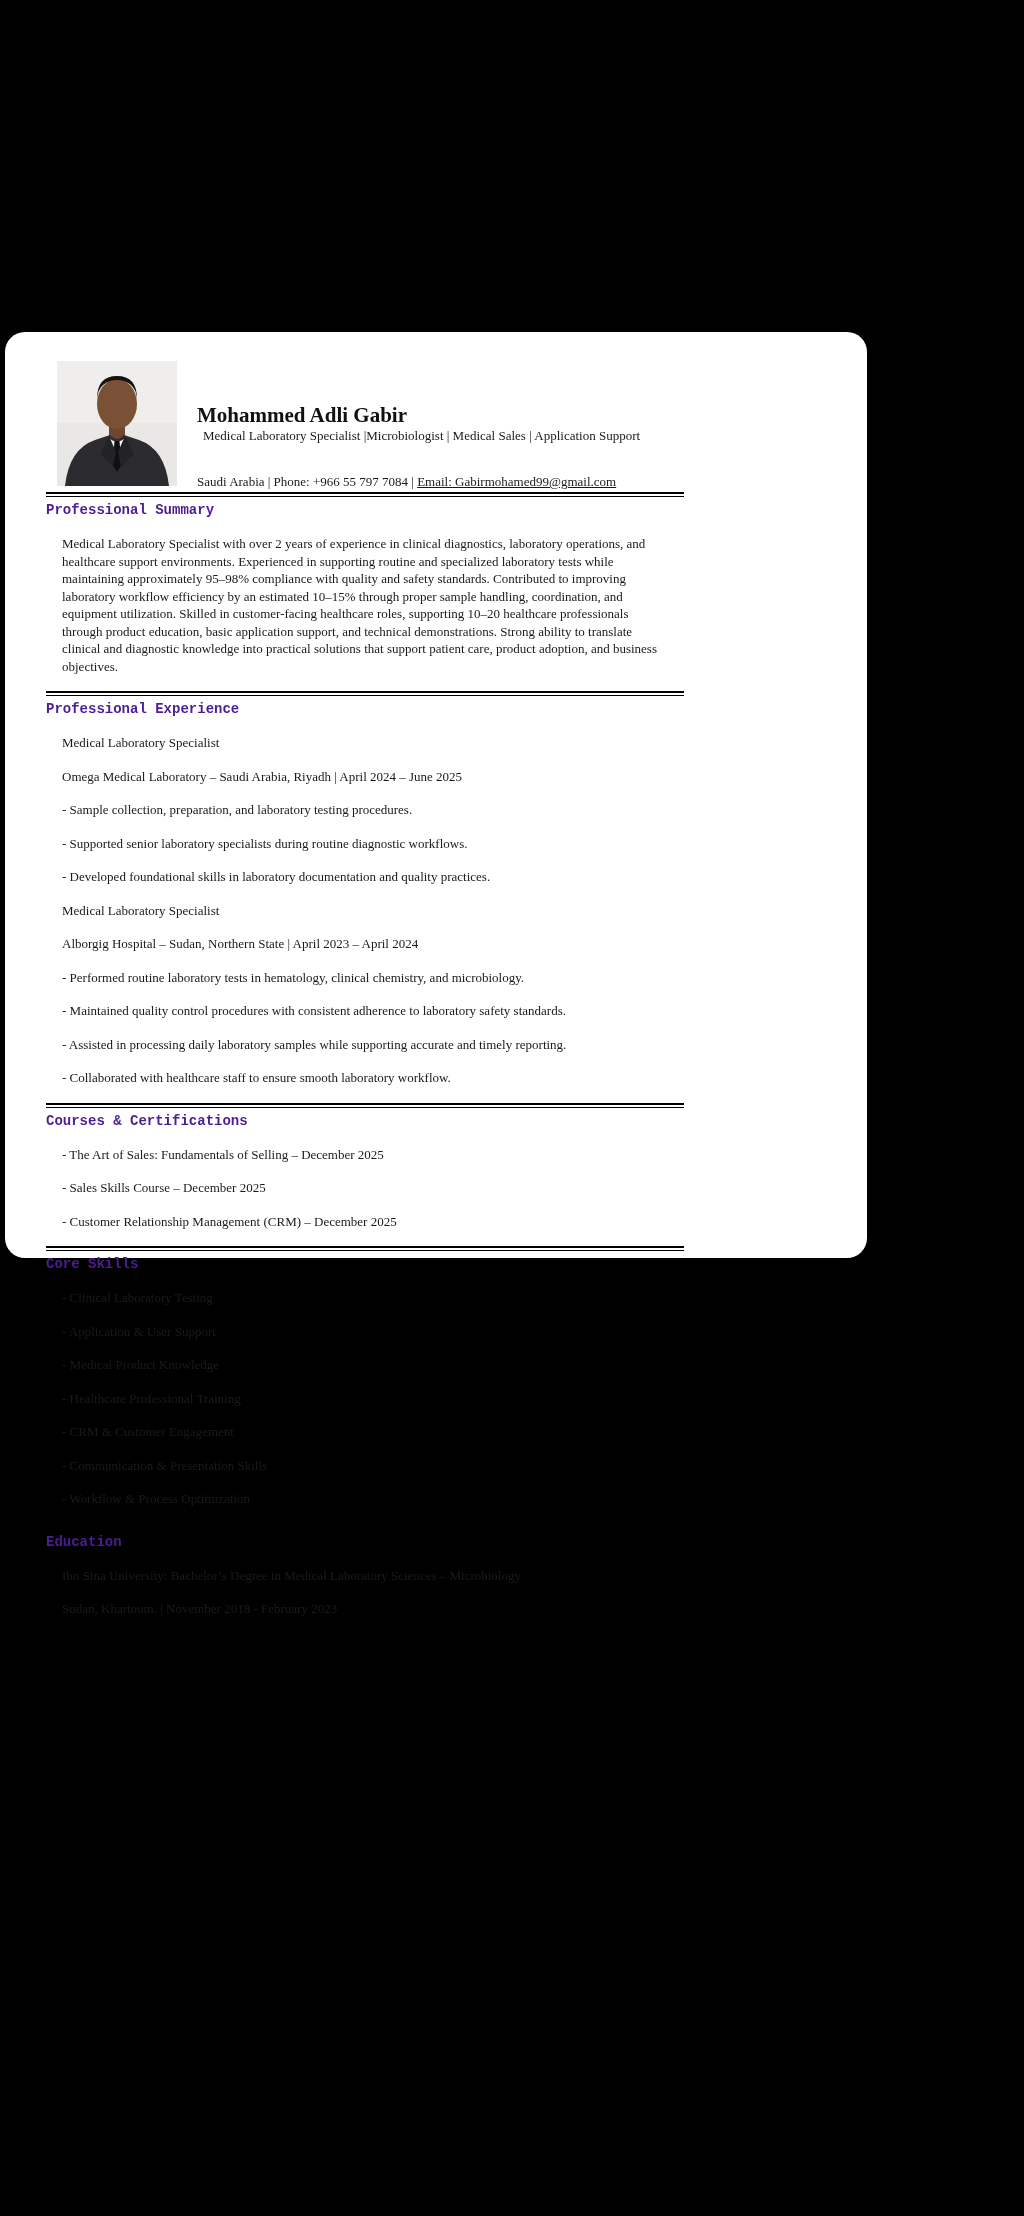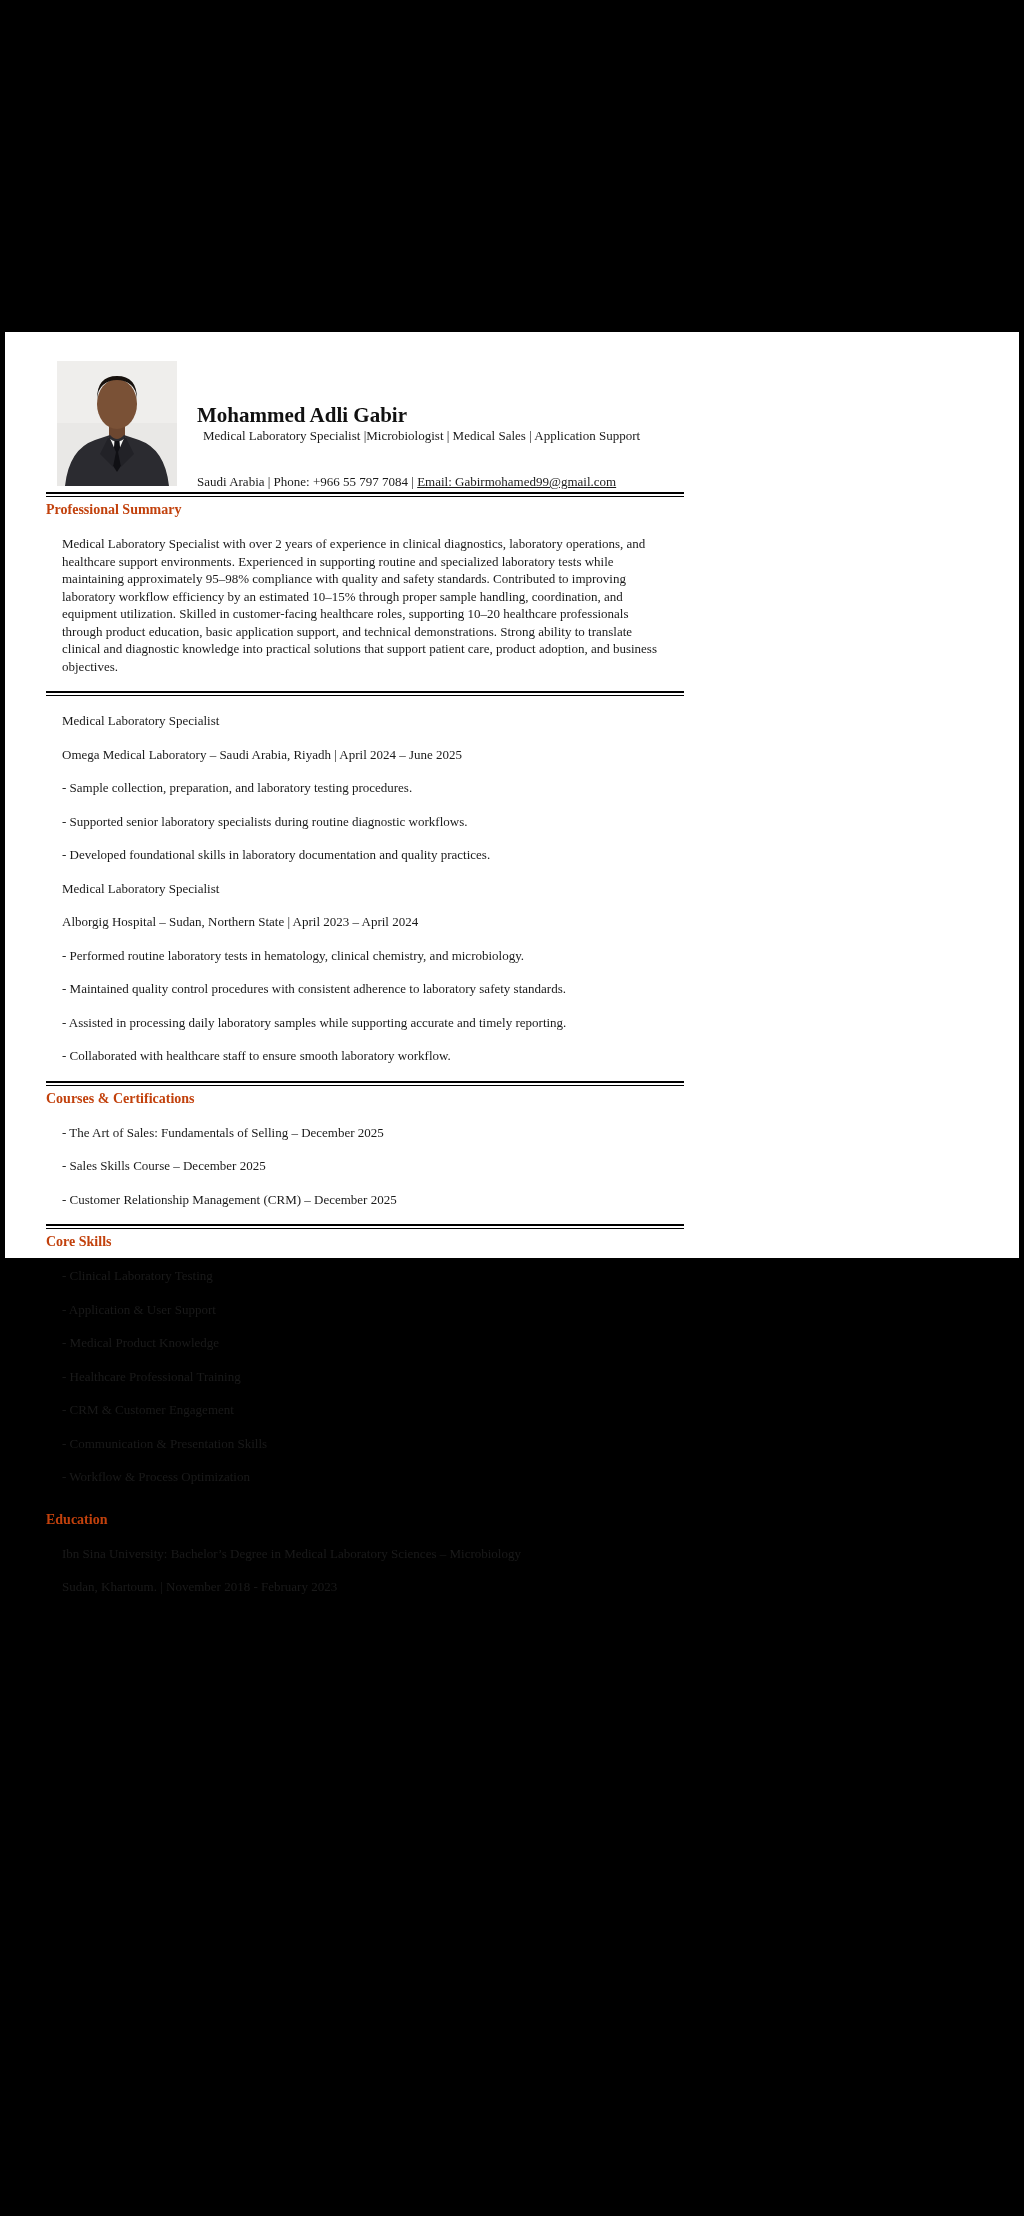--- a/index.html
+++ b/index.html
@@ -9,25 +9,26 @@
     height: 2216px;
     background: #000000;
     overflow: hidden;
     font-family: "Liberation Serif", serif;
     color: #1a1a1a;
   }
   .page {
     position: absolute;
     top: 332px;
     left: 5px;
-    width: 1014px;
+    width: 862px;
     height: 926px;
     background: #ffffff;
     box-sizing: border-box;
     padding: 0 0 0 41px;
+    border-radius: 20px;
   }
 
   
   .header { display: flex; padding-top: 29px; }
   .photo {
     width: 120px; height: 125px;
     margin-left: 11px;
     flex: 0 0 auto;
     overflow: hidden;
   }
@@ -56,23 +57,23 @@
     width: 638px; height: 2px;
     border-top: 2.5px solid #000;
     border-bottom: 1px solid #000;
     margin: 3px 0 4px 0;
   }
   .rule.first { margin-top: 2px; }
 
   
   section { width: 638px; }
   h2.sec-title {
-    font-family: Liberation Serif, serif;
+    font-family: Liberation Mono, monospace;
     font-size: 14px; line-height: 18px;
-    font-weight: bold; color: #c2410c;
+    font-weight: bold; color: #4c1d95;
     margin: 4px 0 5px 0;
   }
   .body-text, .line {
     font-size: 13px; line-height: 17.5px;
     color: #1a1a1a; margin: 16px;
   }
   .job + .job { margin-top: 12px; }
   section { margin-bottom: 9px; }
 </style>
 </head>
@@ -113,20 +114,21 @@
     <div class="rule first"></div>
 
     <section>
       <h2 class="sec-title">Professional Summary</h2>
       <p class="body-text">Medical Laboratory Specialist with over 2 years of experience in clinical diagnostics, laboratory operations, and healthcare support environments. Experienced in supporting routine and specialized laboratory tests while maintaining approximately 95–98% compliance with quality and safety standards. Contributed to improving laboratory workflow efficiency by an estimated 10–15% through proper sample handling, coordination, and equipment utilization. Skilled in customer-facing healthcare roles, supporting 10–20 healthcare professionals through product education, basic application support, and technical demonstrations. Strong ability to translate clinical and diagnostic knowledge into practical solutions that support patient care, product adoption, and business objectives.</p>
     </section>
 
     <div class="rule"></div>
 
     <section>
+      <h2 class="sec-title">Professional Experience</h2>
 
       <div class="job">
         <div class="line">Medical Laboratory Specialist</div>
         <div class="line">Omega Medical Laboratory – Saudi Arabia, Riyadh | April 2024 – June 2025</div>
         <div>
             <div class="line">- Sample collection, preparation, and laboratory testing procedures.</div>
             <div class="line">- Supported senior laboratory specialists during routine diagnostic workflows.</div>
             <div class="line">- Developed foundational skills in laboratory documentation and quality practices.</div>
           </div>
       </div>

